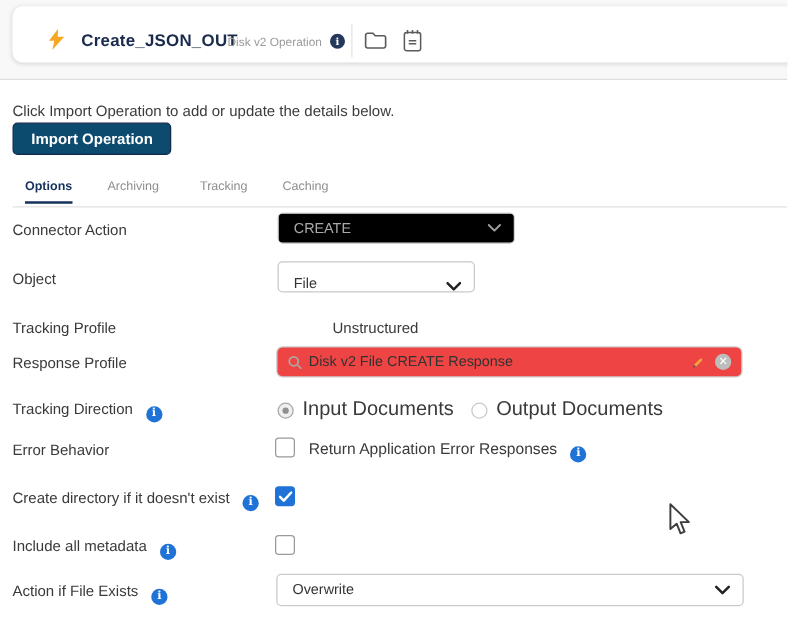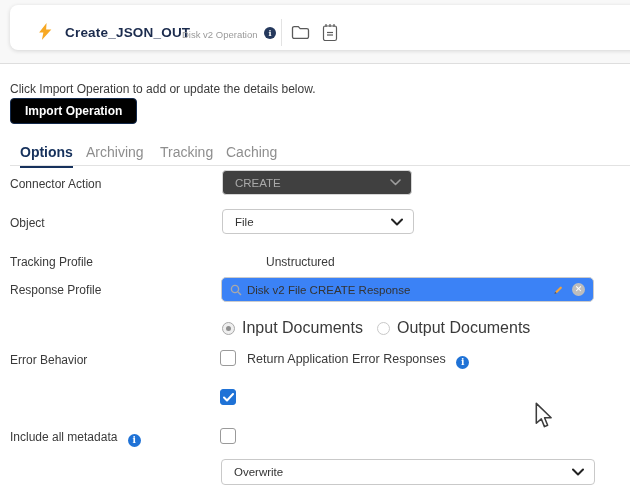--- a/index.html
+++ b/index.html
@@ -16,41 +16,41 @@
   .hdr-sub { position:absolute; left:172px; top:24px; font-size:9.5px; color:#9a9a9a; }
   .info-dot { display:inline-block; width:13px; height:13px; border-radius:50%; background:#1f72d6; color:#fff; font-size:9px; font-weight:bold; text-align:center; line-height:13px; font-family:"DejaVu Serif",serif; }
   .info-dot.navy { background:#24385c; width:12px; height:12px; line-height:12px; font-size:8px; }
   .hdr-info { position:absolute; left:254px; top:22px; }
   .hdr-vdiv { position:absolute; left:271px; top:14px; width:1px; height:27px; background:#e3e3e3; }
   .hdr-folder { position:absolute; left:281px; top:20px; }
   .hdr-note { position:absolute; left:312px; top:18px; }
 
   
   .instruction { position:absolute; left:10px; top:82px; font-size:12px; color:#3b3b3b; }
-  .import-btn { position:absolute; left:10px; top:98px; height:26px; padding:0 14px; background:#000000; border:1px solid #13294b; border-radius:4px; color:#ffffff; font-size:12px; font-weight:bold; line-height:24px; cursor:pointer; }
+  .import-btn { position:absolute; left:10px; top:98px; height:26px; padding:0 14px; background:#0c4a6e; border:1px solid #13294b; border-radius:4px; color:#ffffff; font-size:12px; font-weight:bold; line-height:24px; cursor:pointer; }
 
   
   .tabs { position:absolute; left:10px; top:144px; right:0; height:22px; }
   .tabs-underline { position:absolute; left:10px; top:165px; right:0; height:1px; background:#e2e2e2; }
-  .tab { position:absolute; top:0; font-size:14px; color:#8e8e8e; cursor:pointer; padding-bottom:6px; }
+  .tab { position:absolute; top:0; font-size:10px; color:#8e8e8e; cursor:pointer; padding-bottom:6px; }
   .tab.active { color:#16315c; font-weight:bold; border-bottom:2px solid #16315c; }
   .tab.t0 { left:10px; }
   .tab.t1 { left:76px; }
   .tab.t2 { left:150px; }
   .tab.t3 { left:216px; }
 
   
   .lbl { position:absolute; left:10px; font-size:12px; color:#3a3a3a; white-space:nowrap; }
   .val-text { position:absolute; left:222px; font-size:12px; color:#3a3a3a; }
 
   .sel { position:absolute; left:222px; height:25px; background:#fff; border:1px solid #c9c9c9; border-radius:4px; font-size:11.5px; color:#333; display:flex; align-items:center; padding:0 10px 0 12px; cursor:pointer; }
   .sel .grow { flex:1; }
-  .sel.disabled { background:#404040; border-color:#d6d6d6; color:#a9a9a9; cursor:default; }
+  .sel.disabled { background:#000000; border-color:#d6d6d6; color:#a9a9a9; cursor:default; }
 
-  .search-input { position:absolute; left:221px; top:277px; width:373px; height:25px; border:1px solid #cccccc; border-radius:5px; background:#3b82f6; display:flex; align-items:center; padding:0 8px; }
+  .search-input { position:absolute; left:221px; top:277px; width:373px; height:25px; border:1px solid #cccccc; border-radius:5px; background:#ef4444; display:flex; align-items:center; padding:0 8px; }
   .search-input .txt { flex:1; font-size:11.5px; color:#333; margin-left:5px; }
   .clear-circle { width:13px; height:13px; border-radius:50%; background:#bdbdbd; color:#fff; font-size:9px; font-weight:bold; text-align:center; line-height:13px; cursor:pointer; }
 
   .radio { display:inline-block; width:13px; height:13px; border-radius:50%; border:1px solid #c9c9c9; background:#fff; position:relative; }
   .radio.sel-dis { border-color:#a8a8a8; background:#efefef; }
   .radio.sel-dis::after { content:""; position:absolute; left:3px; top:3px; width:5px; height:5px; border-radius:50%; background:#8f8f8f; }
   .radio-row { position:absolute; left:222px; top:319px; display:flex; align-items:center; font-size:16px; color:#3a3a3a; }
 
   .cbx { position:absolute; width:16px; height:16px; border:1px solid #9a9a9a; border-radius:3px; background:#fff; cursor:pointer; }
   .cbx.checked { background:#1f72d6; border-color:#1f72d6; }
@@ -106,21 +106,21 @@
 
   <div class="lbl" style="top:177px;">Connector Action</div>
   <div class="sel disabled" style="top:170px; width:190px;">
     <span class="grow">CREATE</span>
     <svg width="11" height="7" viewBox="0 0 11 7">
         <polyline points="1,1 5.5,5.5 10,1" fill="none" stroke="#9d9d9d" stroke-width="1.6" stroke-linecap="round" stroke-linejoin="round"></polyline>
       </svg>
   </div>
 
   <div class="lbl" style="top:216px;">Object</div>
-  <div class="sel" style="top:209px; width:192px;">
+  <div class="sel" style="top:209px; width:158px;align-items:flex-end;">
     <span class="grow">File</span>
     <svg width="12" height="8" viewBox="0 0 12 8">
         <polyline points="1,1.5 6,6.5 11,1.5" fill="none" stroke="#222" stroke-width="2" stroke-linecap="round" stroke-linejoin="round"></polyline>
       </svg>
   </div>
 
   <div class="lbl" style="top:255px;">Tracking Profile</div>
   <div class="val-text" style="top:255px;margin-left:44px;">Unstructured</div>
 
   <div class="lbl" style="top:283px;">Response Profile</div>
@@ -130,46 +130,58 @@
         <line x1="8" y1="8" x2="11" y2="11"></line>
       </svg>
     <span class="txt">Disk v2 File CREATE Response</span>
     <svg width="13" height="13" viewBox="0 0 13 13" style="margin-right:8px;">
       <path d="M4.2 8.8 L9 4 a1.1 1.1 0 0 1 1.55 0 a1.1 1.1 0 0 1 0 1.55 L5.75 10.35 Z" fill="#f2a33c"></path>
       <path d="M4.2 8.8 L5.75 10.35 L3.4 11.1 Z" fill="#5a5a5a"></path>
     </svg>
     <span class="clear-circle">✕</span>
   </div>
 
+  <div class="lbl" style="top:320px;">
+    <span>Tracking Direction</span>
+    <span class="info-dot inline-info">i</span>
+  </div>
   <div class="radio-row">
     <span class="radio sel-dis"></span>
     <span style="margin:0 14px 0 7px;">Input Documents</span>
     <span class="radio"></span>
     <span style="margin-left:7px;">Output Documents</span>
   </div>
 
   <div class="lbl" style="top:353px;">Error Behavior</div>
   <span class="cbx" style="left:220px; top:350px;"></span>
   <div class="val-text" style="left:247px; top:352px; font-size:12.5px;">
     <span>Return Application Error Responses</span>
     <span class="info-dot inline-info">i</span>
   </div>
 
+  <div class="lbl" style="top:391px;">
+    <span>Create directory if it doesn't exist</span>
+    <span class="info-dot inline-info">i</span>
+  </div>
   <span class="cbx checked" style="left:220px; top:389px;">
     <svg width="11" height="9" viewBox="0 0 11 9">
         <polyline points="1,4.5 4,7.5 10,1" fill="none" stroke="#fff" stroke-width="2" stroke-linecap="round" stroke-linejoin="round"></polyline>
       </svg>
   </span>
 
   <div class="lbl" style="top:430px;">
     <span>Include all metadata</span>
     <span class="info-dot inline-info">i</span>
   </div>
   <span class="cbx" style="left:220px; top:428px;"></span>
 
+  <div class="lbl" style="top:466px;">
+    <span>Action if File Exists</span>
+    <span class="info-dot inline-info">i</span>
+  </div>
   <div class="sel" style="left:221px; top:459px; width:374px; height:26px;">
     <span class="grow">Overwrite</span>
     <svg width="12" height="8" viewBox="0 0 12 8">
         <polyline points="1,1.5 6,6.5 11,1.5" fill="none" stroke="#222" stroke-width="2" stroke-linecap="round" stroke-linejoin="round"></polyline>
       </svg>
   </div>
 
   <span class="cursor">
     <svg width="22" height="28" viewBox="0 0 15 20">
       <path d="M2 1 L2 15.2 L5.6 12.1 L7.8 17.6 L10.1 16.6 L7.9 11.2 L12.6 11.2 Z" fill="#fdfdfd" stroke="#3c3c3c" stroke-width="1.1" stroke-linejoin="round"></path>

